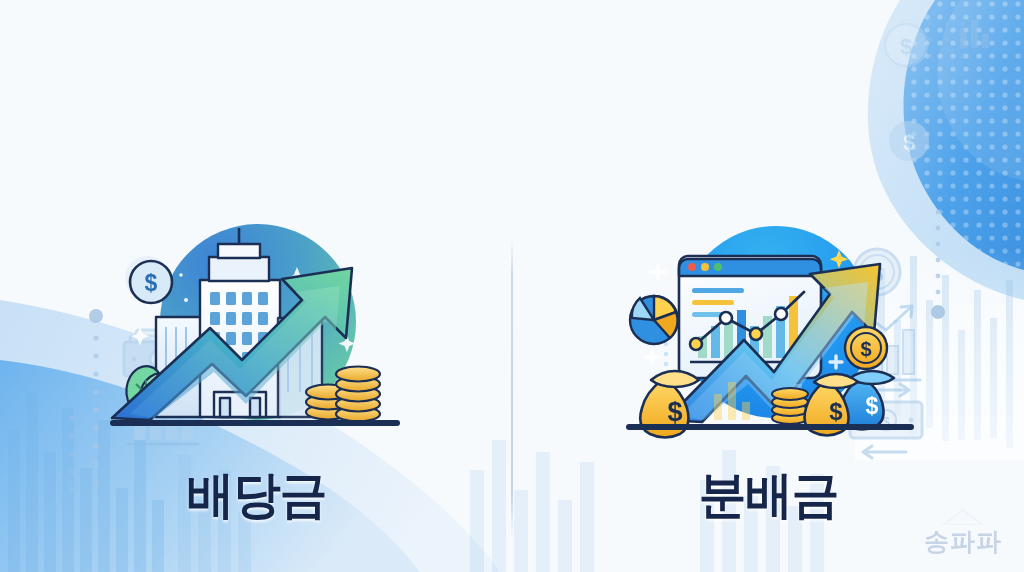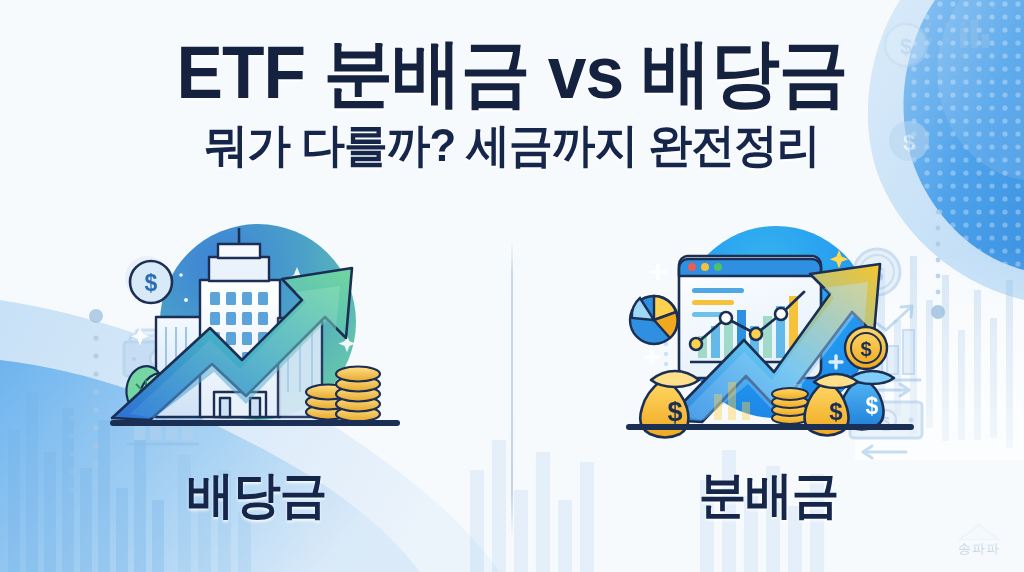--- a/index.html
+++ b/index.html
@@ -41,21 +41,21 @@
   .illus{width:300px;height:218px;position:relative;}
   .panel-label{
     margin-top:22px;font-size:50px;font-weight:700;color:#16254a;letter-spacing:-1px;
     transform:scaleX(0.95);
     text-shadow:0 2px 3px rgba(255,255,255,.85);
   }
 
   
   .watermark{position:absolute;right:22px;bottom:14px;z-index:30;
     text-align:center;opacity:.55;}
-  .wm-text{font-size:13px;font-weight:400;color:#9fb6d2;letter-spacing:1px;}
+  .wm-text{font-size:25px;font-weight:700;color:#9fb6d2;letter-spacing:1px;}
   .wm-icon{display:block;margin:0 auto -3px auto;}
 </style>
 </head>
 <body>
 
 <div id="stage">
 
   <svg class="bg" viewBox="0 0 1024 572" width="1024" height="572">
     <defs>
       <linearGradient id="gTopRight" x1="0" y1="0" x2="1" y2="1">
@@ -257,24 +257,20 @@
       <circle cx="909" cy="141" r="20" fill="#b8d5ef"></circle>
       <text x="909" y="150" font-size="22" font-weight="700" fill="#ffffff" text-anchor="middle" font-family="'Liberation Sans',sans-serif">$</text>
     </g>
     <g opacity="0.38" fill="#9cc5e8">
       <rect x="960" y="28" width="7" height="20"></rect>
       <rect x="971" y="20" width="7" height="28"></rect>
       <rect x="982" y="34" width="7" height="14"></rect>
     </g>
   </svg>
 
-  <div class="headline">
-    <div class="title">ETF 분배금 vs 배당금</div>
-    <div class="subtitle">뭐가 다를까? 세금까지 완전정리</div>
-  </div>
 
   <div class="panels">
     <div class="divider"></div>
 
     <div class="panel">
       <div class="illus">
         <svg viewBox="0 0 300 218" width="300" height="218">
           <defs>
             <radialGradient id="circL" cx="0.3" cy="0.2" r="0.95">
               <stop offset="0%" stop-color="#3d82d6"></stop>

